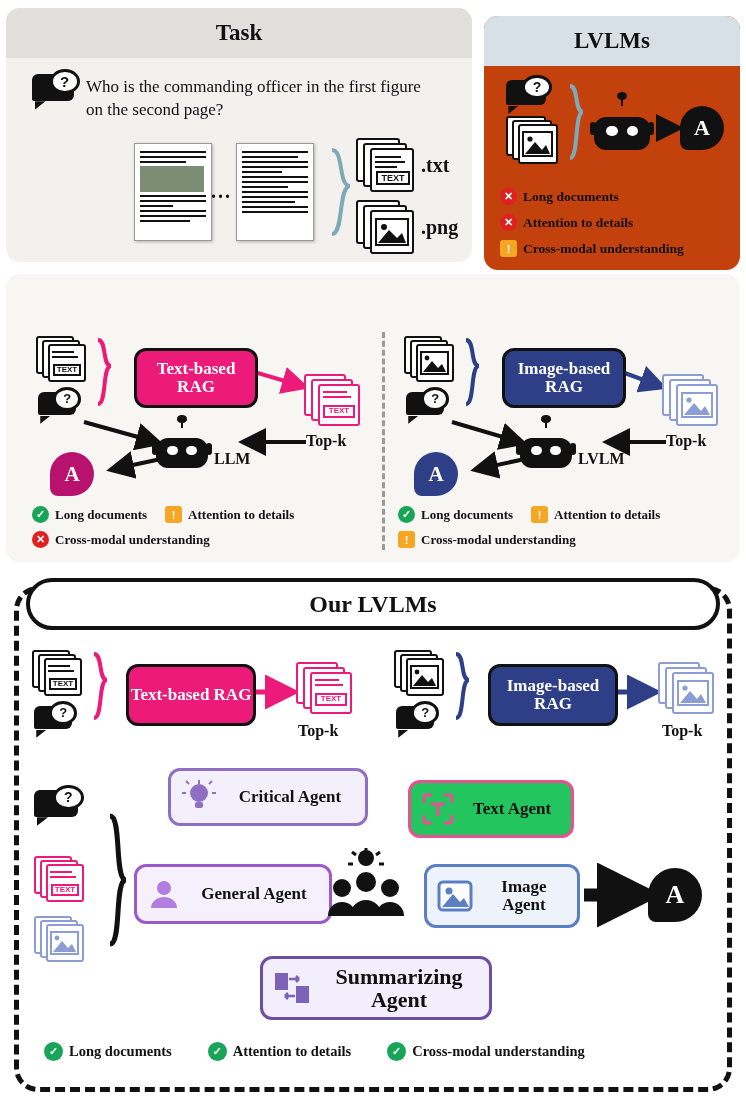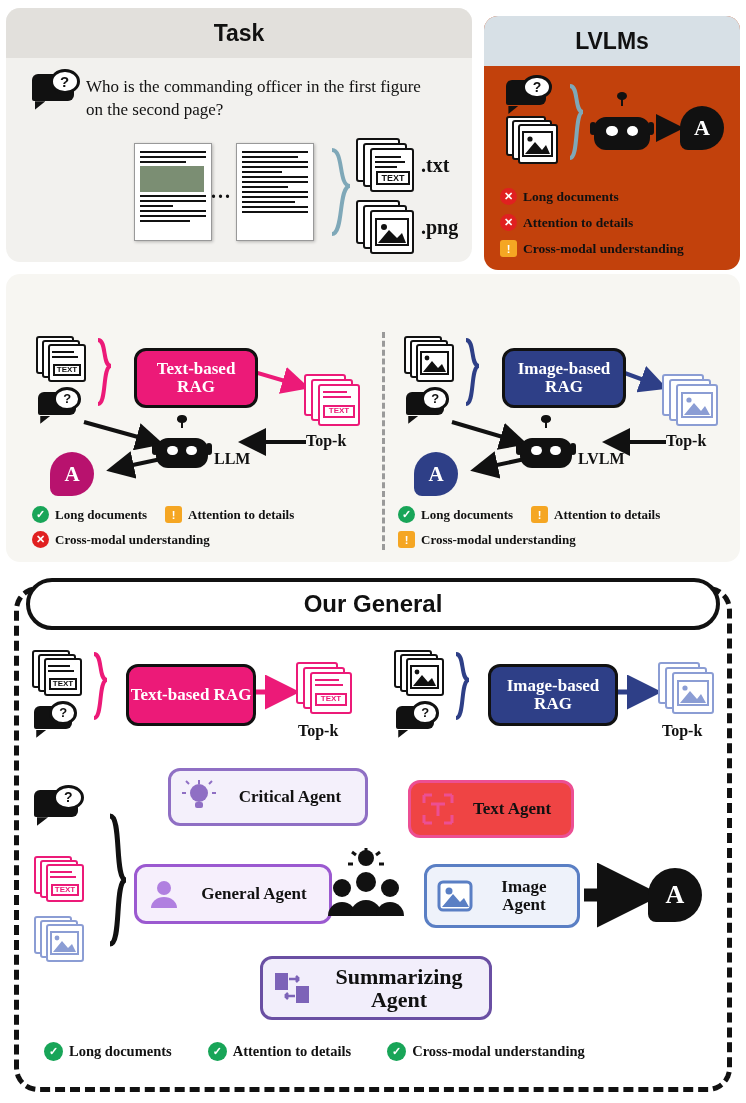--- a/index.html
+++ b/index.html
@@ -9,21 +9,21 @@
     font-family:"Liberation Serif", serif;
     color:#111;
     position:relative;
     overflow:hidden;
   }
   .panel{position:absolute;box-sizing:border-box;}
 
   
   .hdr{
     font-weight:bold;text-align:right;
-    font-family:Liberation Sans, sans-serif;
+    font-family:Liberation Serif, serif;
   }
   .rounded{border-radius:14px;}
 
   
   .qicon{position:relative;display:inline-block;}
   .qicon .bub{
     width:100%;height:78%;background:#111;border-radius:6px 6px 6px 2px;
   }
   .qicon .tail{
     position:absolute;left:6%;bottom:-6%;width:26%;height:26%;
@@ -388,21 +388,21 @@
     <div class="stat" style="font-size:13px;">
       <span class="badge warn">!</span>
       <span>Cross-modal understanding</span>
     </div>
   </div>
 </div>
 
 <div class="panel" style="left:14px;top:586px;width:718px;height:506px;border:5px dashed #111;border-radius:24px;"></div>
 
 <div class="panel" style="left:26px;top:578px;width:694px;height:52px;background:#fff;border:4px solid #111;border-radius:26px;display:flex;align-items:center;justify-content:center;">
-  <span class="hdr" style="font-size:24px;">Our General</span>
+  <span class="hdr" style="font-size:24px;">Our LVLMs</span>
 </div>
 
 <div class="stack" style="position:absolute;left:32px;top:650px;width:56px;height:48px;">
   <div class="sheet" style="left:0;top:0;width:38px;height:38px;"></div>
   <div class="sheet" style="left:6px;top:4px;width:38px;height:38px;"></div>
   <div class="sheet" style="left:12px;top:8px;width:38px;height:38px;"></div>
   <div class="lines" style="position:absolute;left:16px;top:12px;width:30px;">
     <i style="width:22px"></i>
       <i style="width:26px"></i>
   </div>
@@ -515,21 +515,21 @@
     <rect x="14" y="23" width="8" height="6" rx="2" fill="#8f6fc4"></rect>
     <line x1="18" y1="1" x2="18" y2="5" stroke="#8f6fc4" stroke-width="2"></line>
     <line x1="5" y1="14" x2="1" y2="14" stroke="#8f6fc4" stroke-width="2"></line>
     <line x1="35" y1="14" x2="31" y2="14" stroke="#8f6fc4" stroke-width="2"></line>
     <line x1="8" y1="5" x2="5" y2="2" stroke="#8f6fc4" stroke-width="2"></line>
     <line x1="28" y1="5" x2="31" y2="2" stroke="#8f6fc4" stroke-width="2"></line>
   </svg>
   <span class="t" style="font-size:17px;">Critical Agent</span>
 </div>
 
-<div class="agent" style="position:absolute;left:408px;top:780px;width:166px;height:58px;border:3px solid #ec4f93;background:#ef4444;">
+<div class="agent" style="position:absolute;left:408px;top:780px;width:166px;height:58px;border:3px solid #ec4f93;background:#22c55e;">
   <svg width="34" height="34" viewBox="0 0 34 34" style="position:static;">
     <path d="M3 3 h8 M3 3 v8 M31 3 h-8 M31 3 v8 M3 31 h8 M3 31 v-8 M31 31 h-8 M31 31 v-8" fill="none" stroke="#ec4f93" stroke-width="3"></path>
     <path d="M10 12 h14 M17 12 v12" fill="none" stroke="#ec4f93" stroke-width="3"></path>
   </svg>
   <span class="t" style="font-size:17px;">Text Agent</span>
 </div>
 
 <div class="agent" style="position:absolute;left:134px;top:864px;width:198px;height:60px;border:3px solid #9b59d0;background:#f6effc;">
   <svg width="34" height="34" viewBox="0 0 34 34" style="position:static;">
     <circle cx="17" cy="11" r="7" fill="#b07fe0"></circle>

